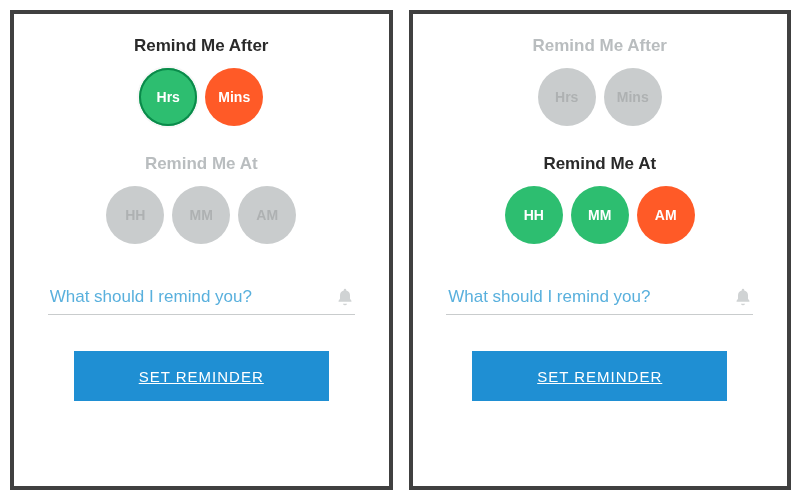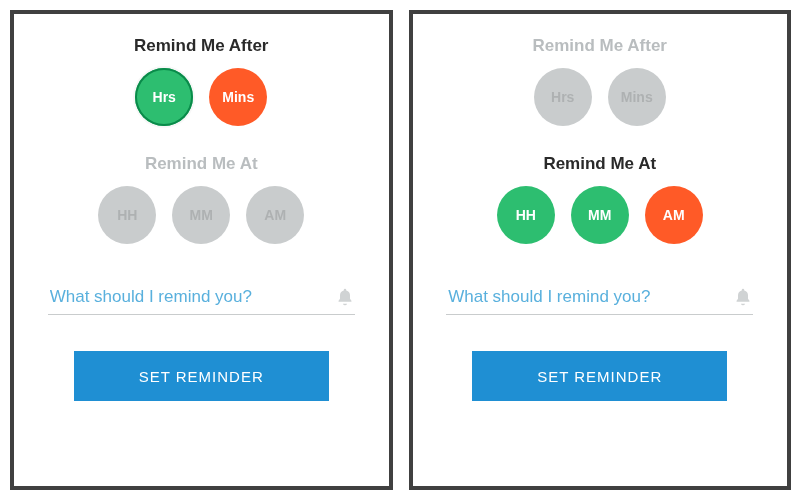--- a/index.html
+++ b/index.html
@@ -22,21 +22,21 @@
   }
   .section-title {
     font-size:17px;
     font-weight:700;
     color:#2a2a2a;
     margin-bottom:12px;
   }
   .section-title.inactive { color:#b9bdbf; }
   .circle-row {
     display:flex;
-    gap:16px;
+    gap:8px;
     margin-bottom:28px;
     align-items:flex-end;
   }
   .circle {
     width:58px; height:58px;
     border-radius:50%;
     display:flex;
     align-items:center;
     justify-content:center;
     font-size:14px;
@@ -74,20 +74,21 @@
   .bell svg { display:block; }
   .set-btn {
     width:68%;
     height:50px;
     background:#1f8fd3;
     color:#fff;
     border:none;
     font-size:15px;
     letter-spacing:1px;
     cursor:pointer;
+    text-decoration:underline;
   }
 </style>
 </head>
 <body>
 
 <div class="panel">
   <div class="section-title">Remind Me After</div>
   <div class="circle-row">
     <div class="circle green ring">Hrs</div>
     <div class="circle orange">Mins</div>

